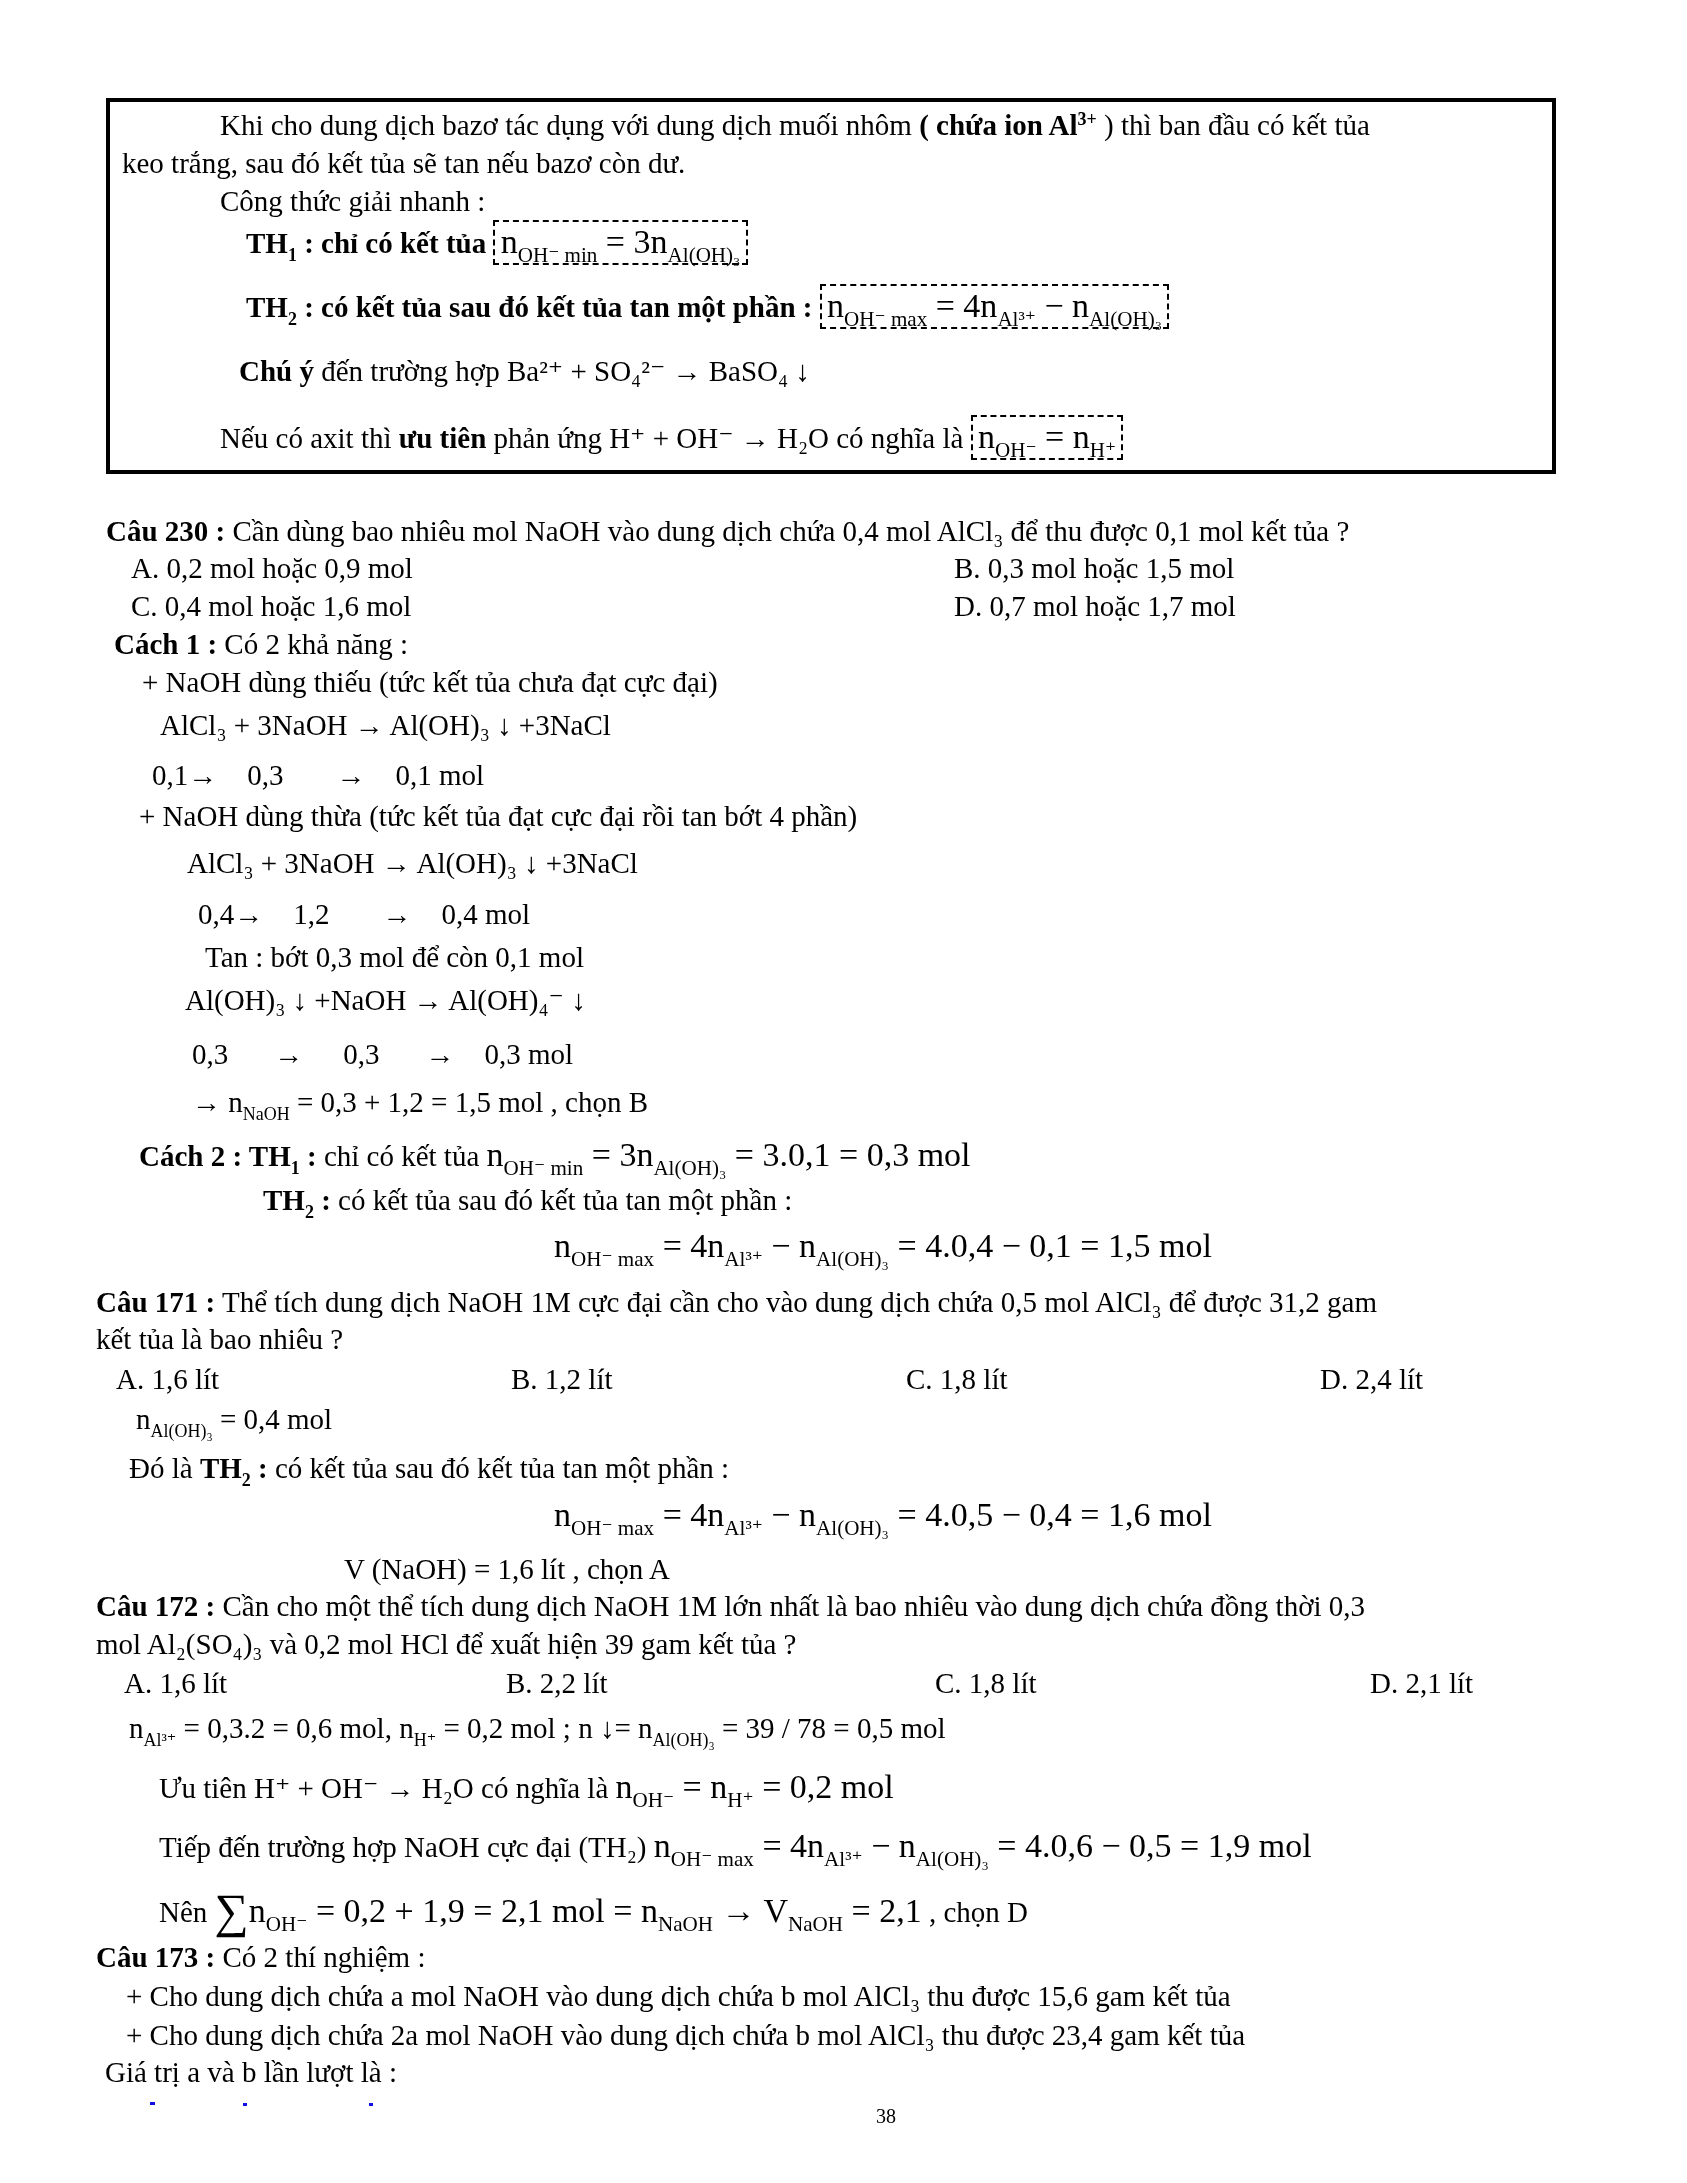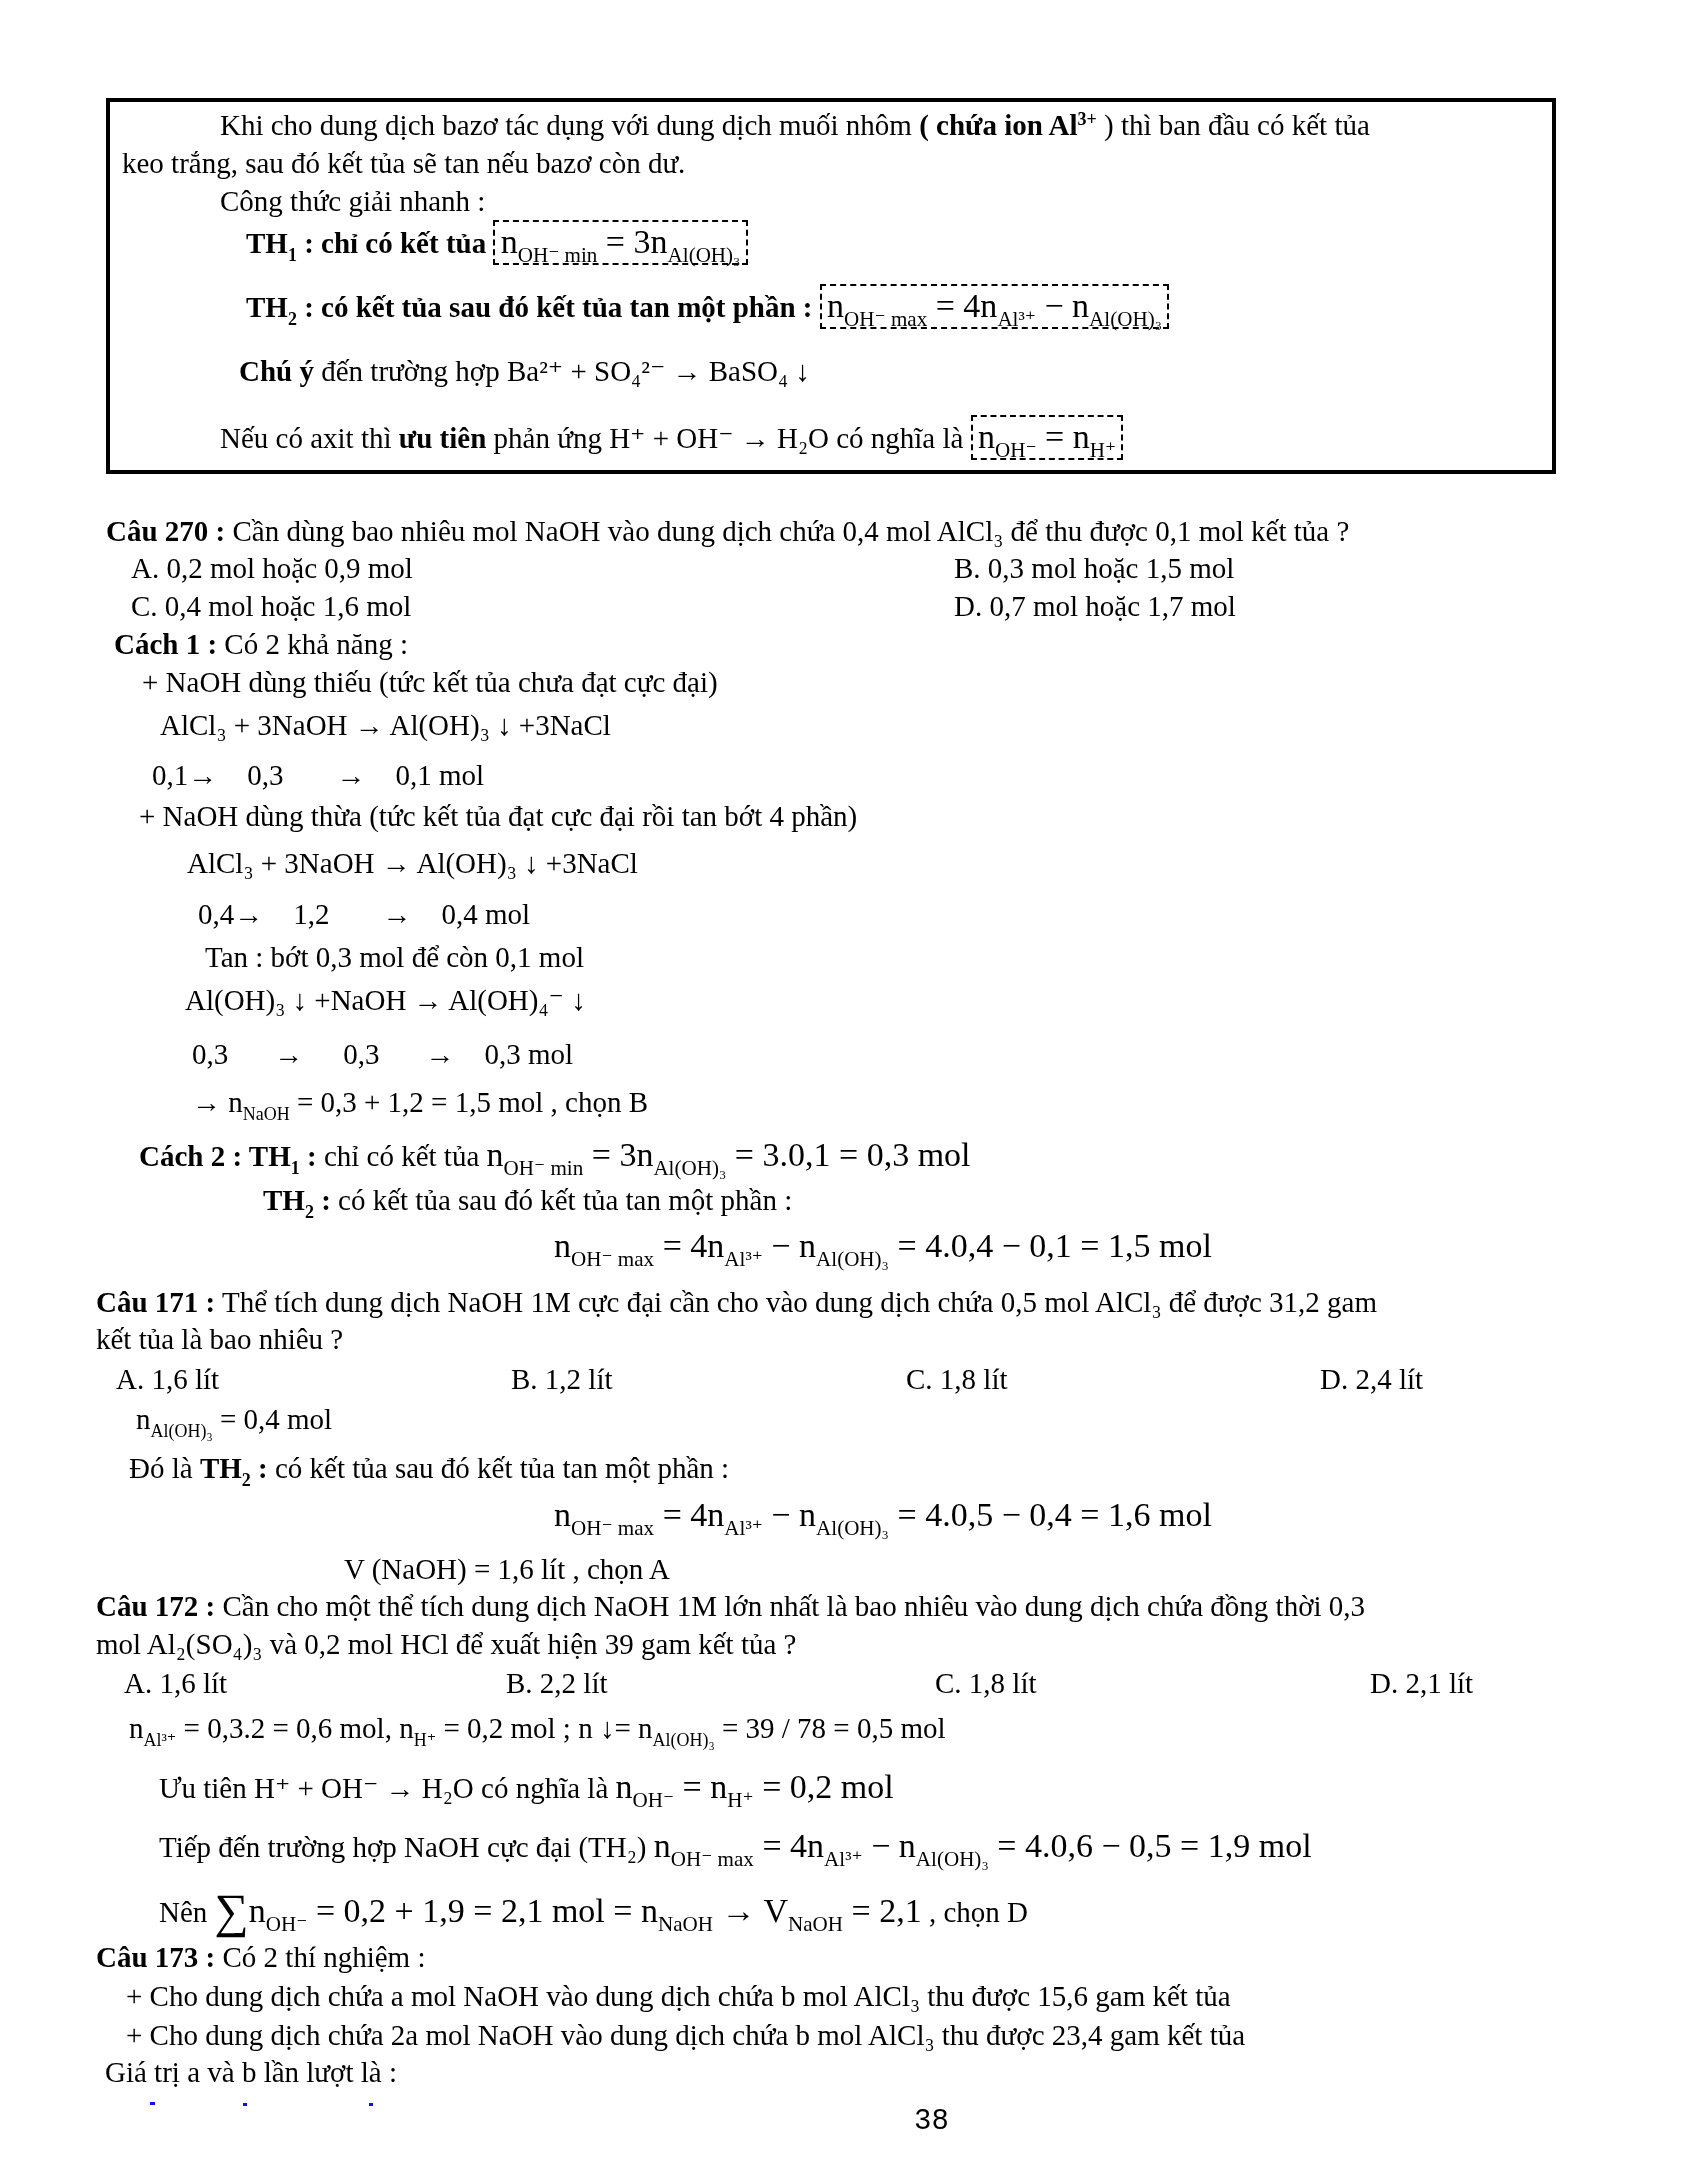--- a/index.html
+++ b/index.html
@@ -7,21 +7,21 @@
          font-family:"Liberation Serif","DejaVu Serif",serif; color:#000; font-size:29px; }
   .ln { position:absolute; white-space:nowrap; line-height:1; }
   .b { font-weight:bold; }
   sub, sup { font-size:62%; line-height:0; }
   sub { vertical-align:-0.45em; }
   sup { vertical-align:0.55em; }
   .box { position:absolute; left:106px; top:98px; width:1442px; height:368px;
          border:4.6px solid #000; }
   .dash { border:2px dashed #000; padding:0 5.3px; display:inline-block; line-height:1.2;text-align:center; }
   .big { font-size:34px; }
-  .pg { position:absolute; left:914px; top:2105px; font-size:29px;font-family:Liberation Mono, monospace; }
+  .pg { position:absolute; left:876px; top:2105px; font-size:20px; }
   .bluemark { position:absolute; height:2.6px; background:#1010e0; }
 </style>
 </head>
 <body>
 
 <div class="box"></div>
 
 <div class="ln" style="left:220px;top:111px;">
   <span>Khi cho dung dịch bazơ tác dụng với dung dịch muối nhôm </span><span class="b">( chứa ion Al</span><sup class="b">3+</sup><span> ) thì ban đầu có kết tủa</span>
 </div>
@@ -38,21 +38,21 @@
 
 <div class="ln" style="left:239px;top:357px;">
   <span class="b">Chú ý</span><span> đến trường hợp </span><span>Ba²⁺ + SO₄²⁻ → BaSO₄ ↓</span>
 </div>
 
 <div class="ln" style="left:220px;top:415px;">
   <span>Nếu có axit thì </span><span class="b">ưu tiên</span><span> phản ứng </span><span>H⁺ + OH⁻ → H₂O</span><span> có nghĩa là </span><span class="dash big"><span>n</span><sub>OH⁻</sub><span> = n</span><sub>H⁺</sub></span>
 </div>
 
 <div class="ln" style="left:106px;top:517px;">
-  <span class="b">Câu 270 :</span><span> Cần dùng bao nhiêu mol NaOH vào dung dịch chứa 0,4 mol AlCl₃ để thu được 0,1 mol kết tủa  ?</span>
+  <span class="b">Câu 230 :</span><span> Cần dùng bao nhiêu mol NaOH vào dung dịch chứa 0,4 mol AlCl₃ để thu được 0,1 mol kết tủa  ?</span>
 </div>
 <div class="ln" style="left:131px;top:554px;">A. 0,2 mol hoặc 0,9 mol</div>
 <div class="ln" style="left:954px;top:554px;">B. 0,3 mol hoặc 1,5 mol</div>
 <div class="ln" style="left:131px;top:592px;">C. 0,4 mol hoặc 1,6 mol</div>
 <div class="ln" style="left:954px;top:592px;">D. 0,7 mol hoặc 1,7 mol</div>
 
 <div class="ln" style="left:106px;top:630px;margin-left:8px;">
   <span class="b">Cách 1 :</span><span> Có 2 khả năng :</span>
 </div>
 <div class="ln" style="left:142px;top:668px;">+  NaOH dùng thiếu (tức kết tủa chưa đạt cực đại)</div>

